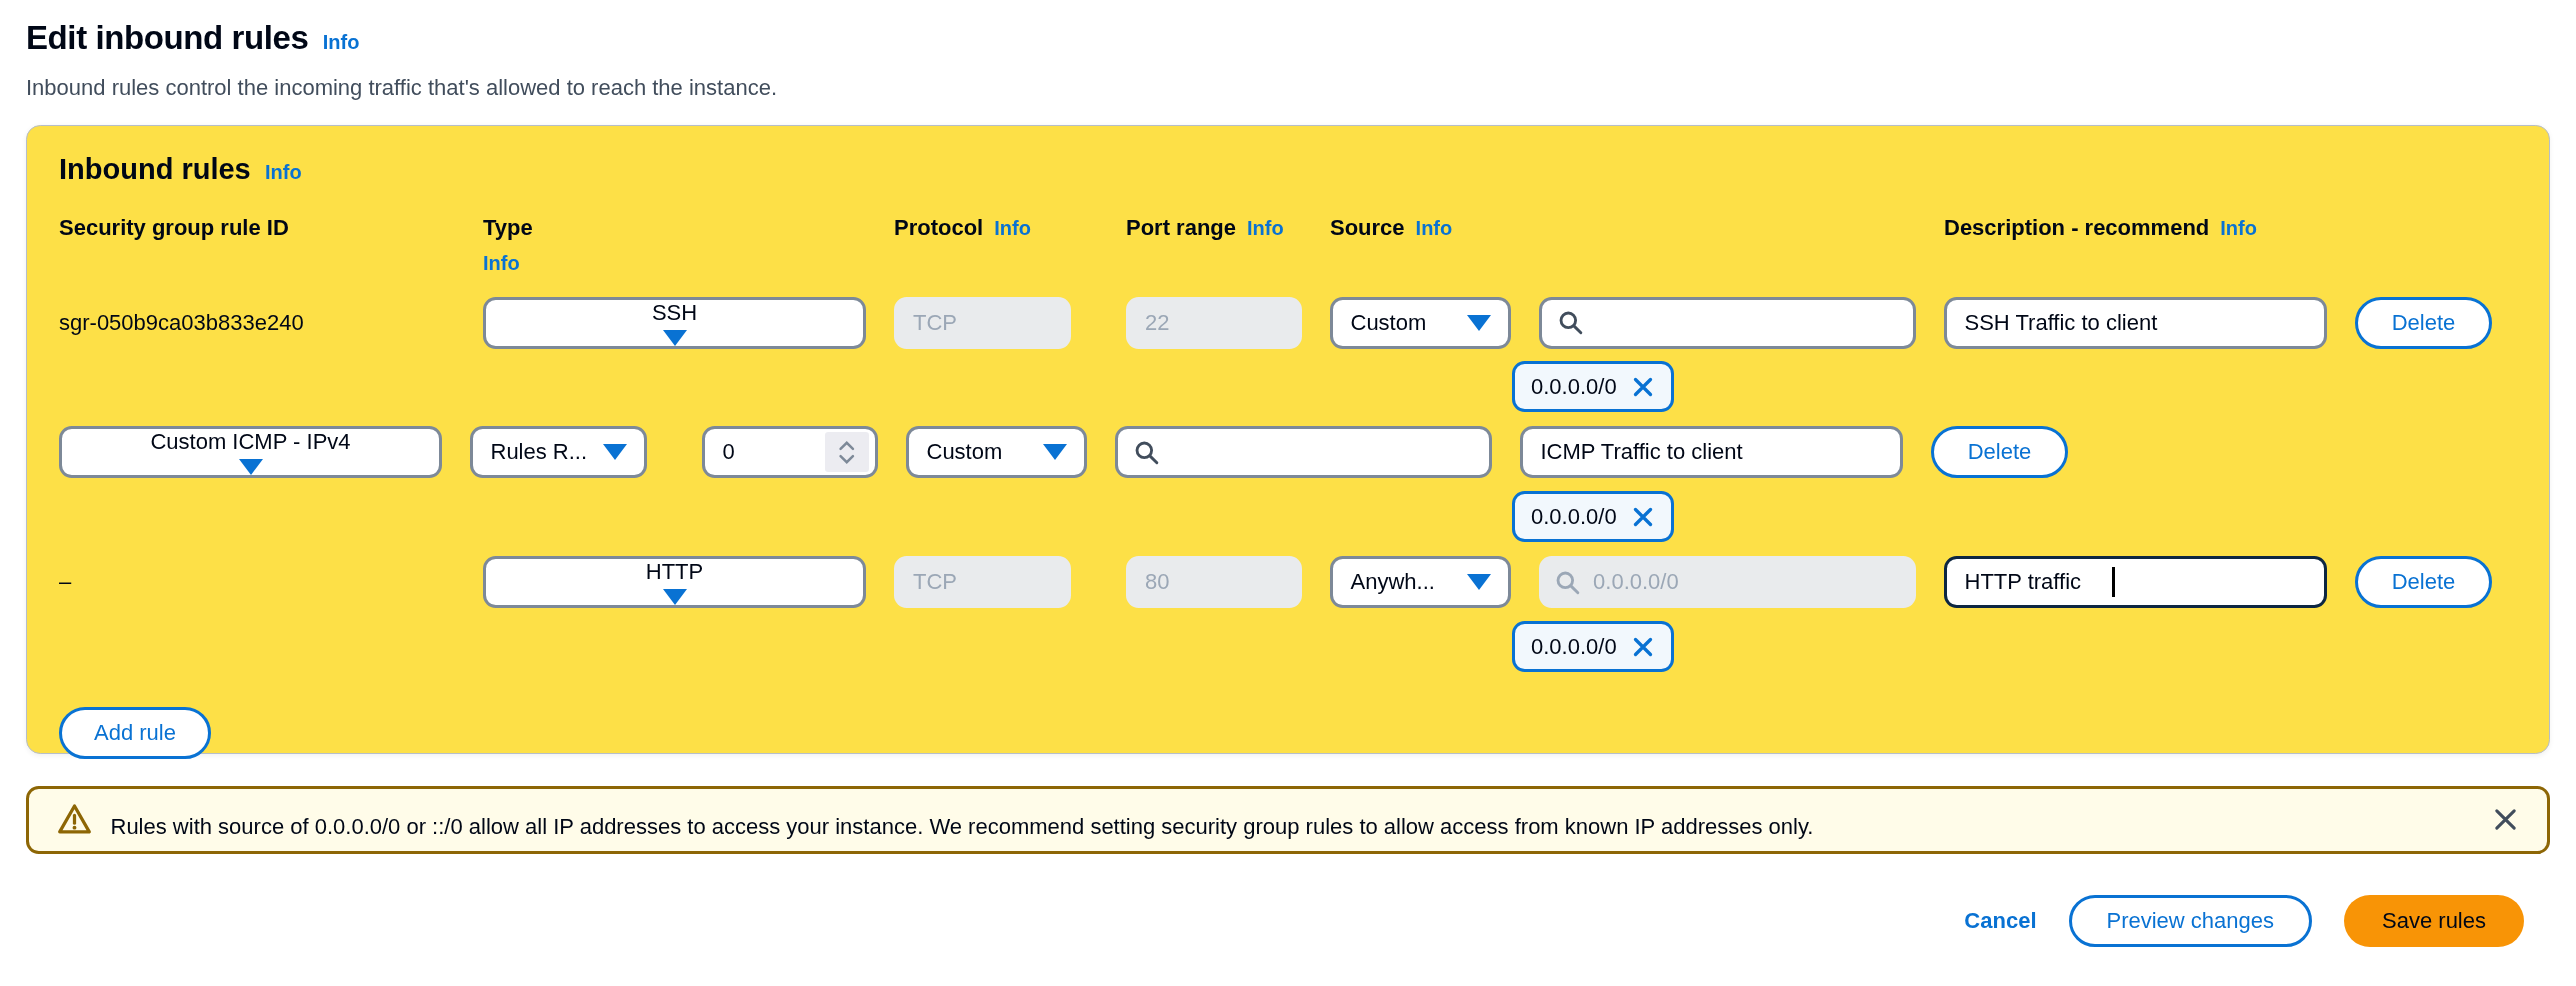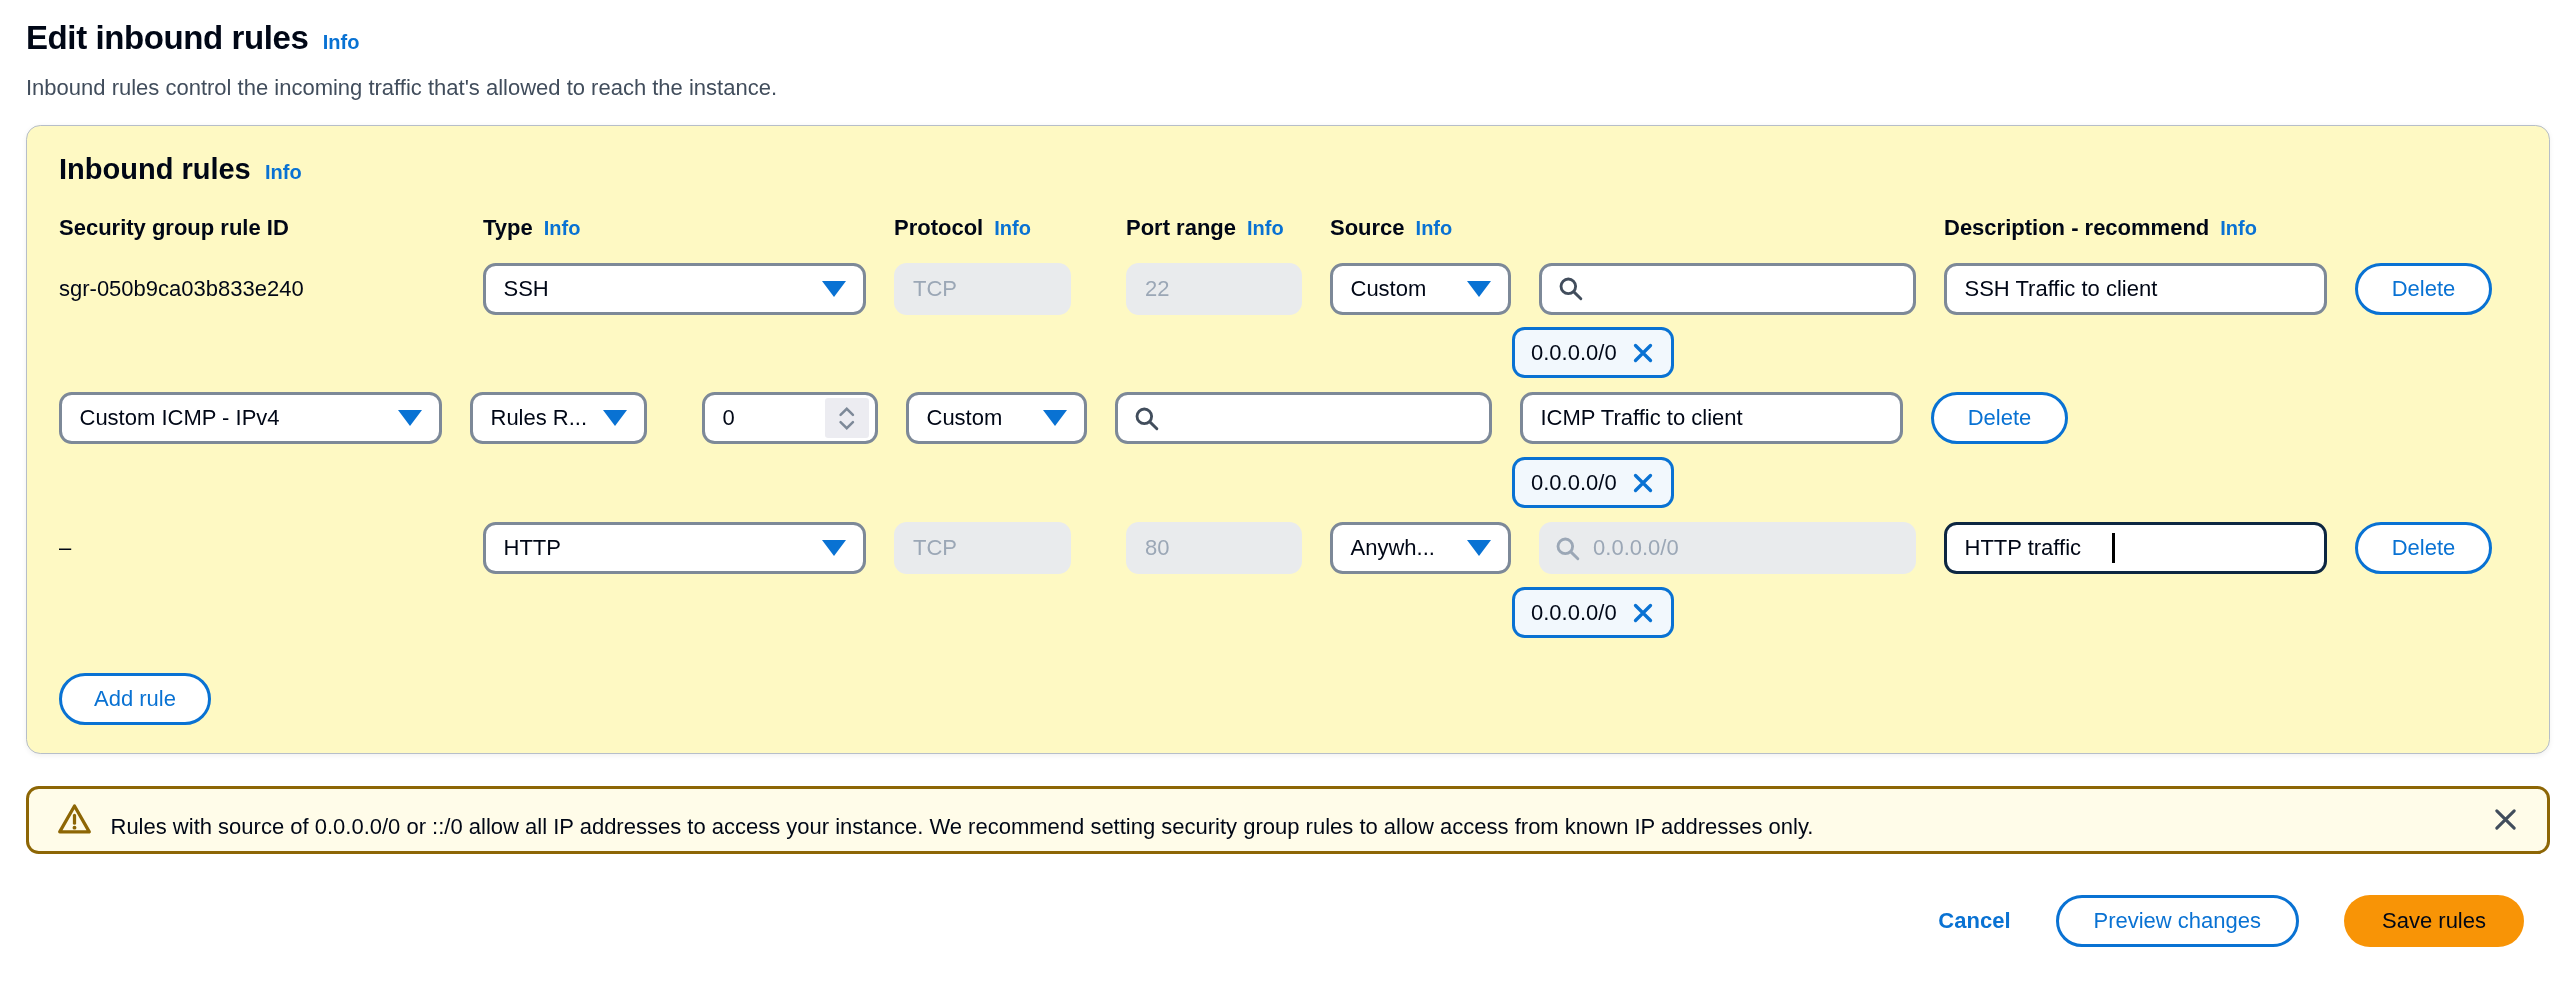--- a/index.html
+++ b/index.html
@@ -11,28 +11,28 @@
     --chip-bg:#f2f8fd; --warn-bg:#fffce9; --warn-border:#8d6605;
     --panel-border:#b6bec9; --focus-border:#0d2742;
   }
   .page { padding:19px 26px 0 26px; }
   .page-title { display:flex; align-items:baseline; gap:14.3px; }
   .page-title .t { font-size:33px; font-weight:700; letter-spacing:-0.4px; }
   .info-link { color:var(--accent); font-size:20px; font-weight:700; cursor:pointer; text-decoration:none; }
   .subtitle { font-size:22px; color:var(--muted); margin-top:17.5px; }
 
   .panel { margin-top:24px; border:1.6px solid var(--panel-border); border-radius:14.3px;
-    background:#fef9c3; padding:27px 32px 24px 32px; box-shadow:0 1.6px 4.8px rgba(0,7,22,.06); height:629px; }
+    background:#fde047; padding:27px 32px 24px 32px; box-shadow:0 1.6px 4.8px rgba(0,7,22,.06); height:629px; }
   .panel-title { display:flex; align-items:baseline; gap:14.3px; margin-bottom:29px; }
   .panel-title .t { font-size:29px; font-weight:700; }
 
   .grid-row { display:flex; align-items:center; }
   .hdr { font-size:22px; font-weight:700; margin-bottom:22px; align-items:baseline; }
   .hdr .cell { display:flex; gap:11px; align-items:baseline; }
-  .c-id{width:424px;} .c-type{width:383px;margin-right:28px;} .c-proto{width:177px;margin-right:28px;}
+  .c-id{width:424px;} .c-type{width:383px;margin-right:28px;flex-direction:column;} .c-proto{width:177px;margin-right:28px;}
   .c-port{width:176px;margin-right:28px;margin-left:27px;} .c-src{width:181px;margin-right:28px;}
   .c-search{width:377px;margin-right:28px;} .c-desc{width:383px;margin-right:28px;} .c-del{width:137px;}
 
   .rule { margin-bottom:1.6px; }
   .rule-id { font-size:22px; }
   .ctl { height:52px; font-size:22px; display:flex; align-items:center; border-radius:12.7px; }
   .select { justify-content:space-between; border:3.2px solid var(--border-gray); background:#fff; padding:0 17.5px; cursor:pointer; }
   .caret-down { width:0; height:0; border-left:12px solid transparent; border-right:12px solid transparent; border-top:16.7px solid var(--accent); }
   .dis { background:var(--disabled-bg); color:var(--disabled-text); padding:0 19px; }
   .numbox { border:3.2px solid var(--border-gray); background:#fff; padding:0 6.4px 0 17.5px; justify-content:space-between; }
@@ -52,21 +52,21 @@
   .btn { font-size:22px; font-weight:400; border-radius:29px; height:52px; display:inline-flex;
     align-items:center; justify-content:center; cursor:pointer; background:#fff; border:3.2px solid var(--accent); color:var(--accent); }
   .delete-btn { width:137px; }
   .add-rule { padding:0 32px; margin-top:20.7px; }
 
   .banner { margin-top:32px; height:68px; border:3.2px solid var(--warn-border); background:var(--warn-bg);
     border-radius:12.7px; display:flex; align-items:center; padding:0 27px; gap:17.5px; }
   .banner-text { font-size:22px; flex:1;margin-top:15px; }
   .banner .x { cursor:pointer; display:flex; }
 
-  .footer { display:flex; justify-content:flex-end; align-items:center; margin-top:41px; padding-right:26px; gap:45px; }
+  .footer { display:flex; justify-content:flex-end; align-items:center; margin-top:41px; padding-right:26px; gap:32px; }
   .cancel { color:var(--accent); font-size:22px; font-weight:700; cursor:pointer; }
   .preview { padding:0 35px; }
   .save { padding:0 38px; background:var(--orange); border:none; color:var(--text); border-radius:29px; }
   svg { display:block; }
 </style>
 </head>
 <body>
 
 <div class="page">
 

